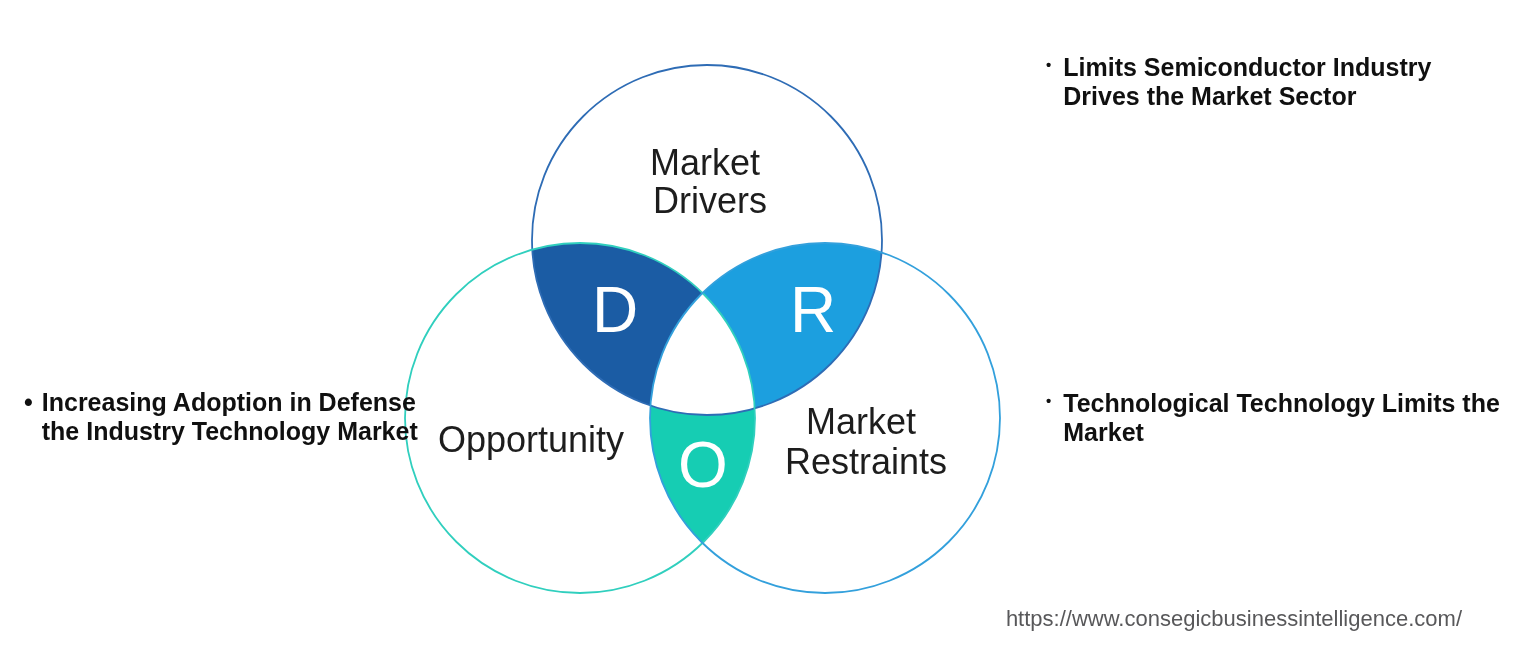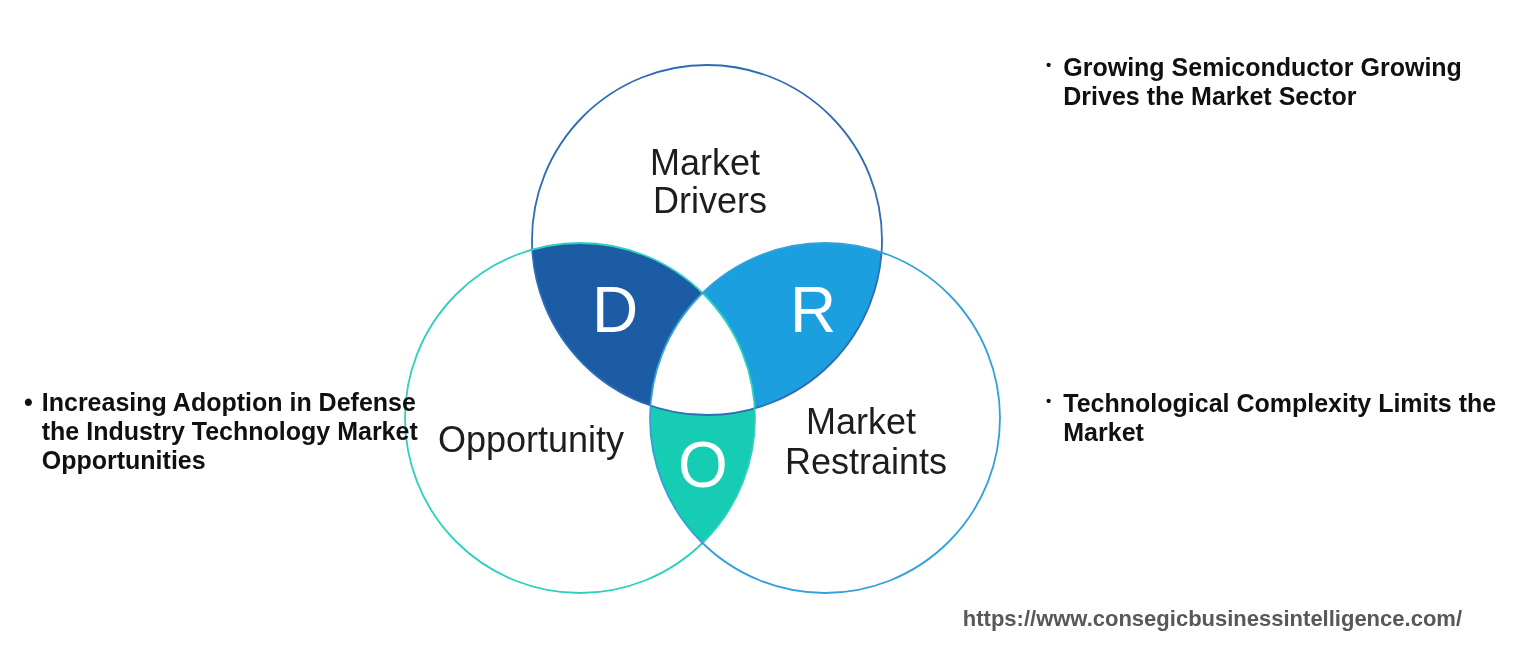--- a/index.html
+++ b/index.html
@@ -54,21 +54,21 @@
     white-space: nowrap;
   }
   .para-left   { left: 24px;   top: 388px; }
   .para-right-top { left: 1046px; top: 53px; }
   .para-right-bottom { left: 1046px; top: 389px; }
   .footer-url {
     position: absolute;
     right: 53px;
     top: 606px;
     font-size: 22px;
-    font-weight: 700;
+    font-weight: 400;
     color: #58585a;
     white-space: nowrap;
   }
 </style>
 </head>
 <body>
 
 <div class="canvas">
 
   <svg class="venn-svg" width="1515" height="660" viewBox="0 0 1515 660">
@@ -118,35 +118,34 @@
     <text class="venn-letter" x="615" y="332" text-anchor="middle">D</text>
     <text class="venn-letter" x="813" y="332" text-anchor="middle">R</text>
     <text class="venn-letter" x="703" y="487" text-anchor="middle">O</text>
   </svg>
 
   <div class="bullet-para para-left">
     <span class="marker">•</span>
     <span class="lines">
       <span class="line">Increasing Adoption in Defense</span>
       <span class="line">the Industry Technology Market</span>
-      <span class="line">Opportunities</span>
     </span>
   </div>
 
   <div class="bullet-para para-right-top">
     <span class="marker raised">•</span>
     <span class="lines">
-      <span class="line">Growing Semiconductor Growing</span>
+      <span class="line">Limits Semiconductor Industry</span>
       <span class="line">Drives the Market Sector</span>
     </span>
   </div>
 
   <div class="bullet-para para-right-bottom">
     <span class="marker raised">•</span>
     <span class="lines">
-      <span class="line">Technological Complexity Limits the</span>
+      <span class="line">Technological Technology Limits the</span>
       <span class="line">Market</span>
     </span>
   </div>
 
   <div class="footer-url">https://www.consegicbusinessintelligence.com/</div>
 
 </div>
 
 </body></html>

